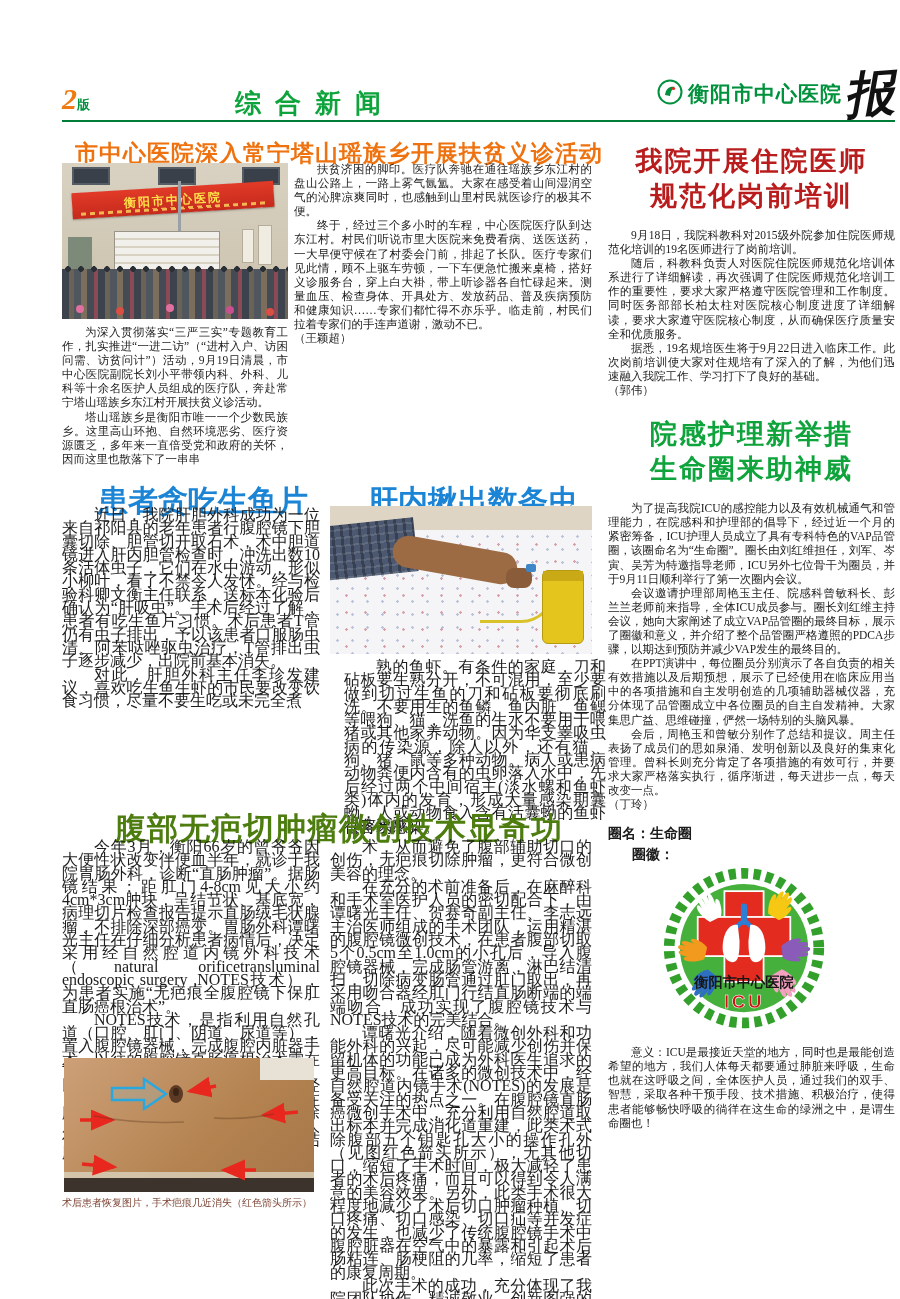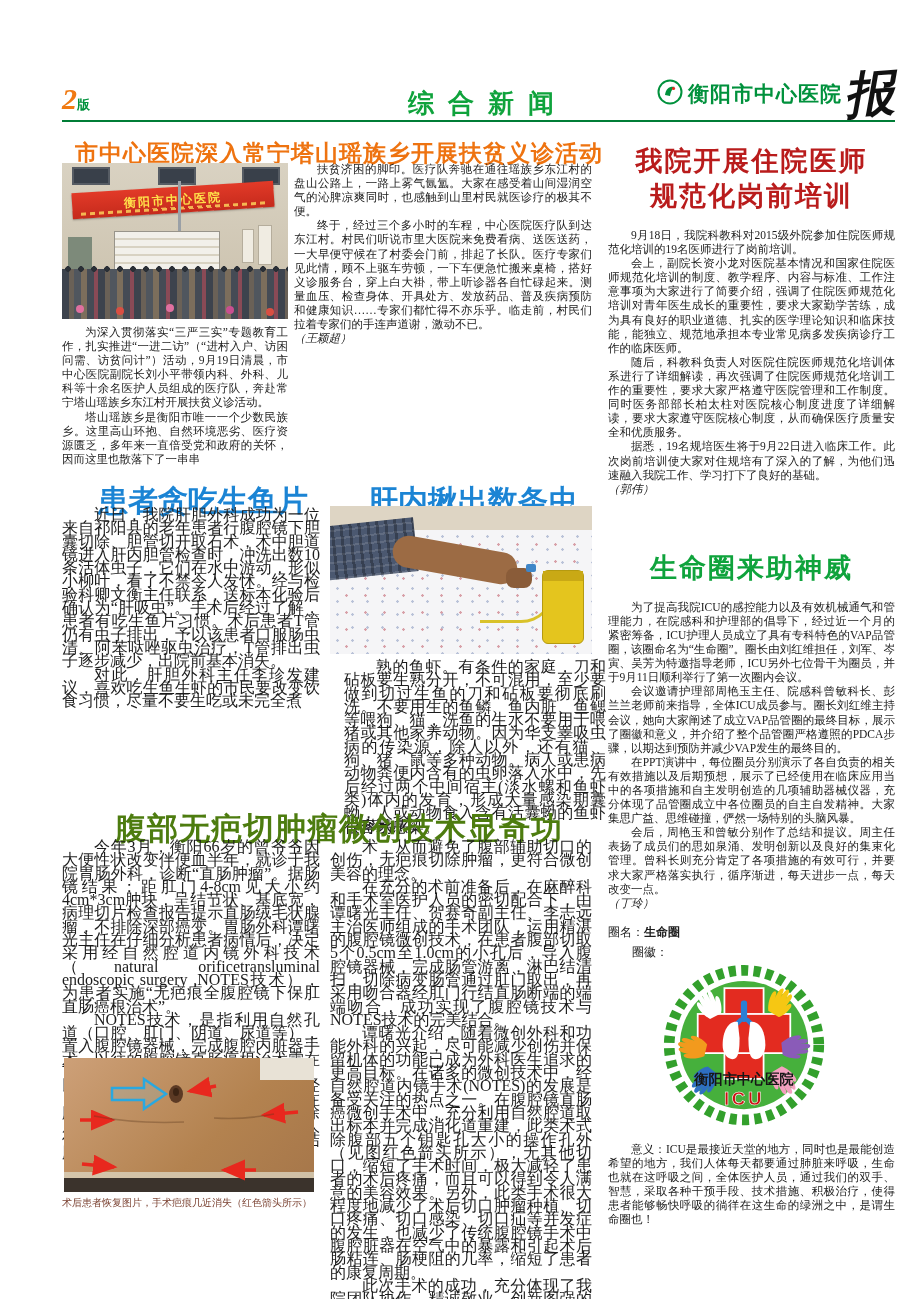--- a/index.html
+++ b/index.html
@@ -3,40 +3,40 @@
 <meta charset="utf-8">
 <style>
   html,body{margin:0;padding:0;background:#ffffff;}
   .page{position:relative;width:900px;height:1299px;background:#fff;overflow:hidden;
         font-family:"Liberation Serif","DejaVu Serif",serif;color:#1c1c1c;}
   
   .pagenum{position:absolute;left:62px;top:82px;}
   .pagenum .num{font-family:"Liberation Serif",serif;font-style:italic;font-weight:bold;
         font-size:30px;color:#f07a12;}
   .pagenum .lab{font-size:13px;color:#00913c;font-weight:bold;}
-  .section-title{position:absolute;left:248px;top:86px;width:320px;text-align:right;
+  .section-title{position:absolute;left:235px;top:86px;width:320px;text-align:left;
         font-family:"Liberation Sans",sans-serif;font-weight:bold;font-size:26px;
         letter-spacing:14px;color:#00913c;}
   .masthead{position:absolute;right:6px;top:72px;display:flex;align-items:center;}
   .masthead .mh-name{font-family:"Liberation Sans",sans-serif;font-weight:bold;
         font-size:21px;color:#00913c;letter-spacing:1px;margin:0 2px 0 4px;}
   .masthead .mh-bao{font-family:"Liberation Serif",serif;font-weight:bold;font-style:italic;
         font-size:50px;line-height:44px;color:#111;transform:rotate(-4deg);}
   .head-rule{position:absolute;left:62px;top:120px;width:833px;height:2px;background:#007d36;}
   
   .t-orange{color:#ee7310;}
   .t-blue{color:#1b84d4;}
   .t-red{color:#b91c1c;}
   .t-green{color:#0fa33c;}
   .t-magenta{color:#4d7c0f;}
   h1,h2,h3{margin:12px;font-family:Liberation Mono, monospace;font-weight:bold;}
   .body p{margin:0;text-indent:2em;text-align:justify;}
   .body-md{font-size:11.5px;line-height:14.1px;}
   .body-sm{font-size:16px;line-height:13.3px;}
-  .sig{text-align:right;text-indent:0 !important;padding-right:14px;font-style:italic;}
+  .sig{text-align:right;text-indent:0 !important;padding-right:14px;}
   .sig-inline{margin-top:-13.3px !important;}
   .abs{position:absolute;}
   
   .a1-title{left:62px;top:126px;width:530px;text-align:center;font-size:23px;letter-spacing:1px;}
   .a1-photo{left:62px;top:163px;width:226px;height:156px;overflow:hidden;
         background:linear-gradient(#d9d2c2,#cfc6b3 65%,#c4bba7);}
   .ph-win{position:absolute;background:#39404a;border:2px solid #565c64;}
   .ph-banner{position:absolute;left:10px;top:24px;width:202px;height:26px;
         background:linear-gradient(#e23a28,#c52a1c);transform:rotate(-3.5deg);
         display:flex;align-items:center;justify-content:center;box-shadow:0 1px 2px rgba(0,0,0,.3);}
@@ -92,21 +92,21 @@
   .ab-band{position:absolute;left:0;bottom:14px;width:100%;height:6px;background:#d9d2bd;opacity:.8;}
   .ab-under{position:absolute;left:0;bottom:0;width:100%;height:14px;background:#3b332c;}
   .a5-caption{left:62px;top:1196px;width:280px;font-size:10px;color:#7a4030;
         font-family:"Liberation Serif",serif;}
   .a5-colM{left:330px;top:840px;width:262px;}
   
   .rightcol{position:absolute;left:608px;top:134px;width:287px;}
   .a2-title{text-align:center;font-size:27px;line-height:35px;letter-spacing:2px;}
   .rightcol .body{margin-top:11px;}
   .a4-title{text-align:center;font-size:27px;line-height:35px;letter-spacing:2px;margin-top:22px;}
-  .circle-line{font-size:12px;margin-top:14px;}
+  .circle-line{font-size:14px;margin-top:14px;font-weight:bold;}
   .circle-line b{font-family:"Liberation Sans",sans-serif;}
   .emblem-wrap{margin:4px 0 0 38px;}
   .a4-meaning{margin-top:6px;}
   
   .photo{position:absolute;overflow:hidden;}
 </style>
 </head>
 <body>
 
 <div class="page">
@@ -221,28 +221,27 @@
   </div>
 
   <div class="rightcol">
 
     <h2 class="a2-title t-red">
       <span>我院开展住院医师</span><br>
       <span>规范化岗前培训</span>
     </h2>
     <div class="body body-md">
       <p>9月18日，我院科教科对2015级外院参加住院医师规范化培训的19名医师进行了岗前培训。</p>
-      <p>会上，副院长资小龙对医院基本情况和国家住院医师规范化培训的制度、教学程序、内容与标准、工作注意事项为大家进行了简要介绍，强调了住院医师规范化培训对青年医生成长的重要性，要求大家勤学苦练，成为具有良好的职业道德、扎实的医学理论知识和临床技能，能独立、规范地承担本专业常见病多发疾病诊疗工作的临床医师。</p>
       <p>随后，科教科负责人对医院住院医师规范化培训体系进行了详细解读，再次强调了住院医师规范化培训工作的重要性，要求大家严格遵守医院管理和工作制度。同时医务部部长柏太柱对医院核心制度进度了详细解读，要求大家遵守医院核心制度，从而确保医疗质量安全和优质服务。</p>
       <p>据悉，19名规培医生将于9月22日进入临床工作。此次岗前培训使大家对住规培有了深入的了解，为他们迅速融入我院工作、学习打下了良好的基础。</p>
       <p class="sig">（郭伟）</p>
     </div>
 
     <h2 class="a4-title t-green">
-      <br>
+      <span>院感护理新举措</span><br>
       <span>生命圈来助神威</span>
     </h2>
     <div class="body body-md">
       <p>为了提高我院ICU的感控能力以及有效机械通气和管理能力，在院感科和护理部的倡导下，经过近一个月的紧密筹备，ICU护理人员成立了具有专科特色的VAP品管圈，该圈命名为“生命圈”。圈长由刘红维担任，刘军、岑寅、吴芳为特邀指导老师，ICU另外七位骨干为圈员，并于9月11日顺利举行了第一次圈内会议。</p>
       <p>会议邀请护理部周艳玉主任、院感科曾敏科长、彭兰兰老师前来指导，全体ICU成员参与。圈长刘红维主持会议，她向大家阐述了成立VAP品管圈的最终目标，展示了圈徽和意义，并介绍了整个品管圈严格遵照的PDCA步骤，以期达到预防并减少VAP发生的最终目的。</p>
       <p>在PPT演讲中，每位圈员分别演示了各自负责的相关有效措施以及后期预想，展示了已经使用在临床应用当中的各项措施和自主发明创造的几项辅助器械仪器，充分体现了品管圈成立中各位圈员的自主自发精神。大家集思广益、思维碰撞，俨然一场特别的头脑风暴。</p>
       <p>会后，周艳玉和曾敏分别作了总结和提议。周主任表扬了成员们的思如泉涌、发明创新以及良好的集束化管理。曾科长则充分肯定了各项措施的有效可行，并要求大家严格落实执行，循序渐进，每天进步一点，每天改变一点。</p>
       <p class="sig" style="padding-right:28px;">（丁玲）</p>
     </div>
 

